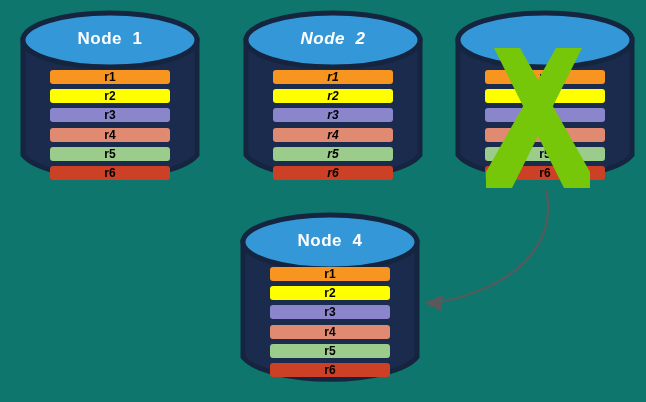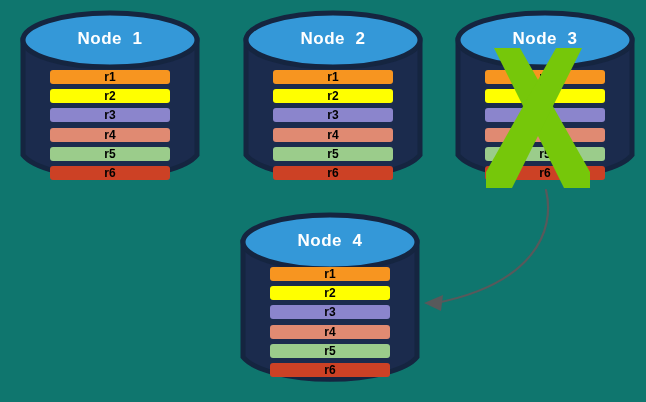--- a/index.html
+++ b/index.html
@@ -102,21 +102,21 @@
       </div>
       <div class="record" style="background:#9BCC8B;">
         <span>r5</span>
       </div>
       <div class="record" style="background:#CC4125;">
         <span>r6</span>
       </div>
     </div>
   </div>
 
-  <div class="node" style="left:243px; top:10px; width:180px; height:175px;">
+  <div class="node" style="left:243px; top:10px; width:180px; height:175px;font-style:italic;">
     <svg class="node-svg" width="180" height="175" viewBox="0 0 180 175">
       <path d="M3,30 L3,145 A90,30 0 0 0 177,145 L177,30 Z" fill="#1B2B4D" stroke="#152540" stroke-width="5"></path>
       <ellipse cx="90" cy="30" rx="87" ry="27" fill="#3498D8" stroke="#152540" stroke-width="5"></ellipse>
     </svg>
     <div class="node-title" style="top:19px;">Node  2</div>
     <div class="records" style="top:60px; height:110px; padding:0 30px;">
       <div class="record" style="background:#F79520;">
         <span>r1</span>
       </div>
       <div class="record" style="background:#FFFF00;">
@@ -135,21 +135,20 @@
         <span>r6</span>
       </div>
     </div>
   </div>
 
   <div class="node" style="left:455px; top:10px; width:180px; height:175px;">
     <svg class="node-svg" width="180" height="175" viewBox="0 0 180 175">
       <path d="M3,30 L3,145 A90,30 0 0 0 177,145 L177,30 Z" fill="#1B2B4D" stroke="#152540" stroke-width="5"></path>
       <ellipse cx="90" cy="30" rx="87" ry="27" fill="#3498D8" stroke="#152540" stroke-width="5"></ellipse>
     </svg>
-    <div class="node-title" style="top:19px;">Node  3</div>
     <div class="records" style="top:60px; height:110px; padding:0 30px;">
       <div class="record" style="background:#F79520;">
         <span>r1</span>
       </div>
       <div class="record" style="background:#FFFF00;">
         <span>r2</span>
       </div>
       <div class="record" style="background:#8B85CC;">
         <span>r3</span>
       </div>

